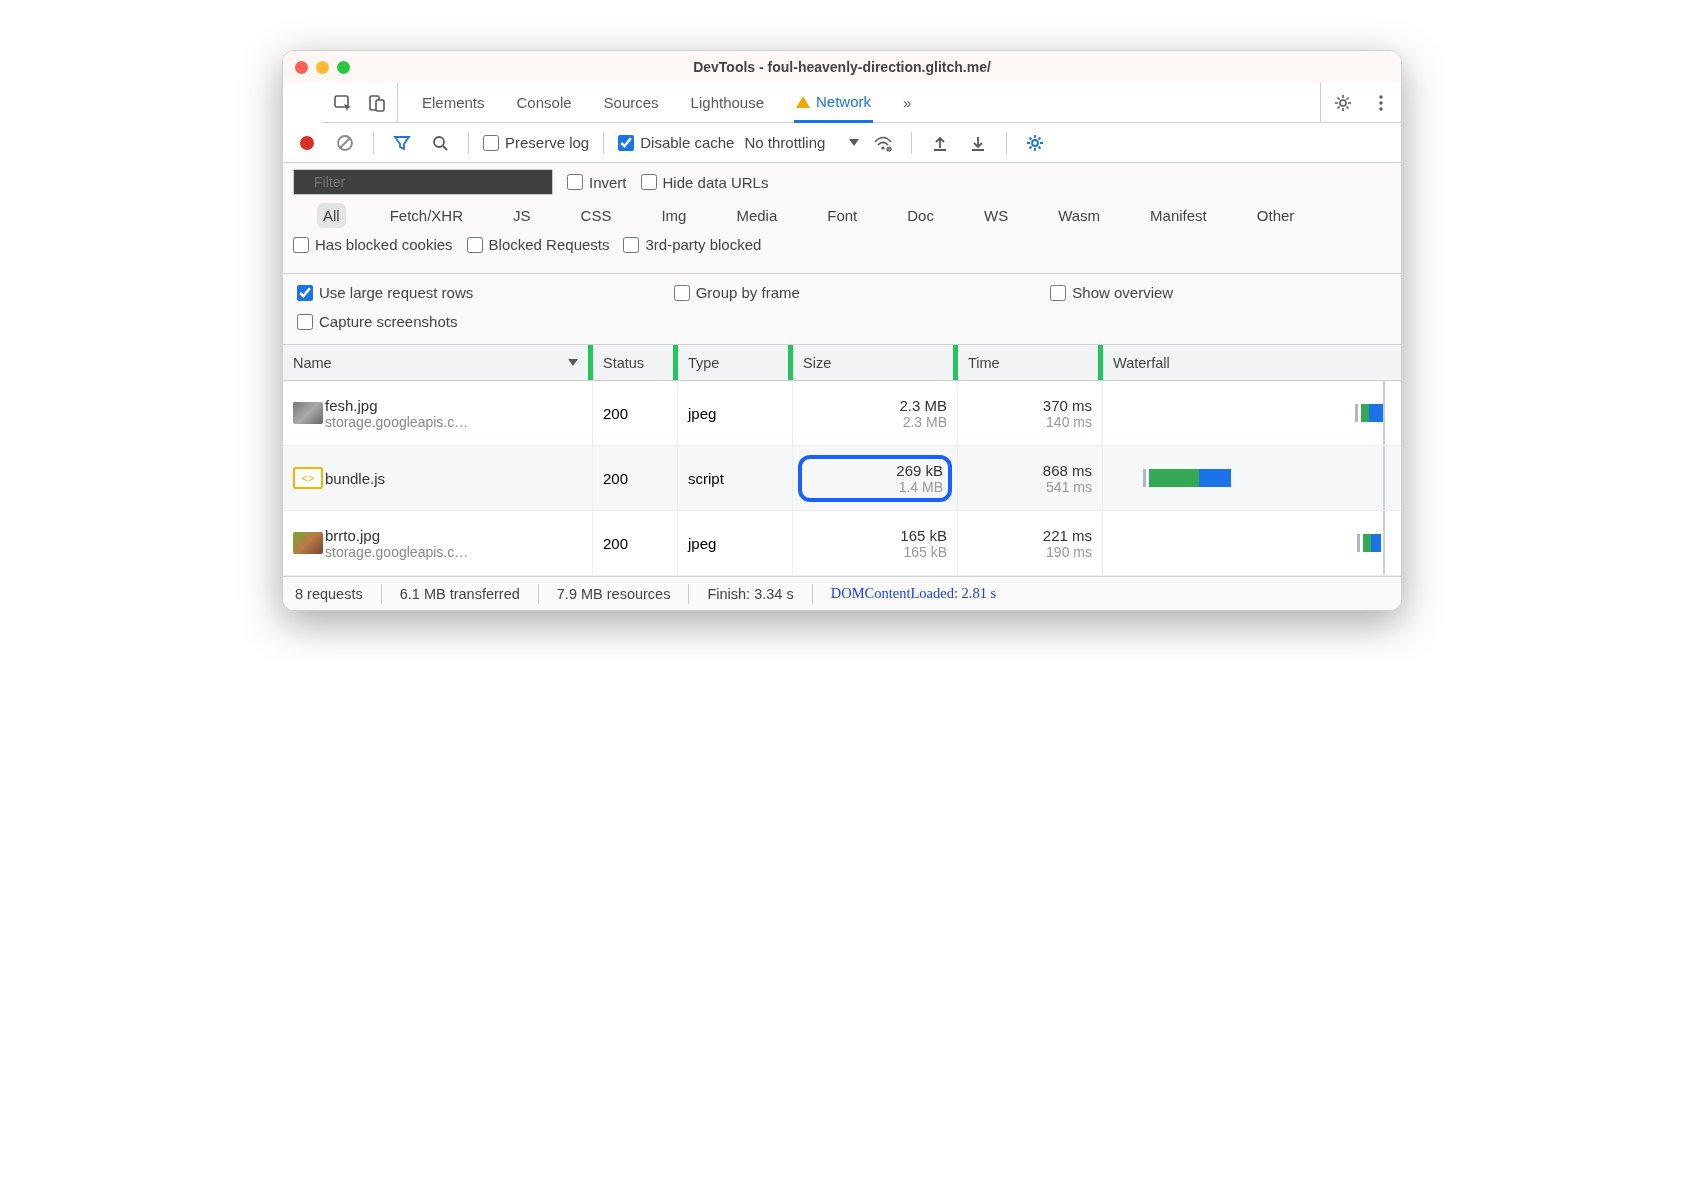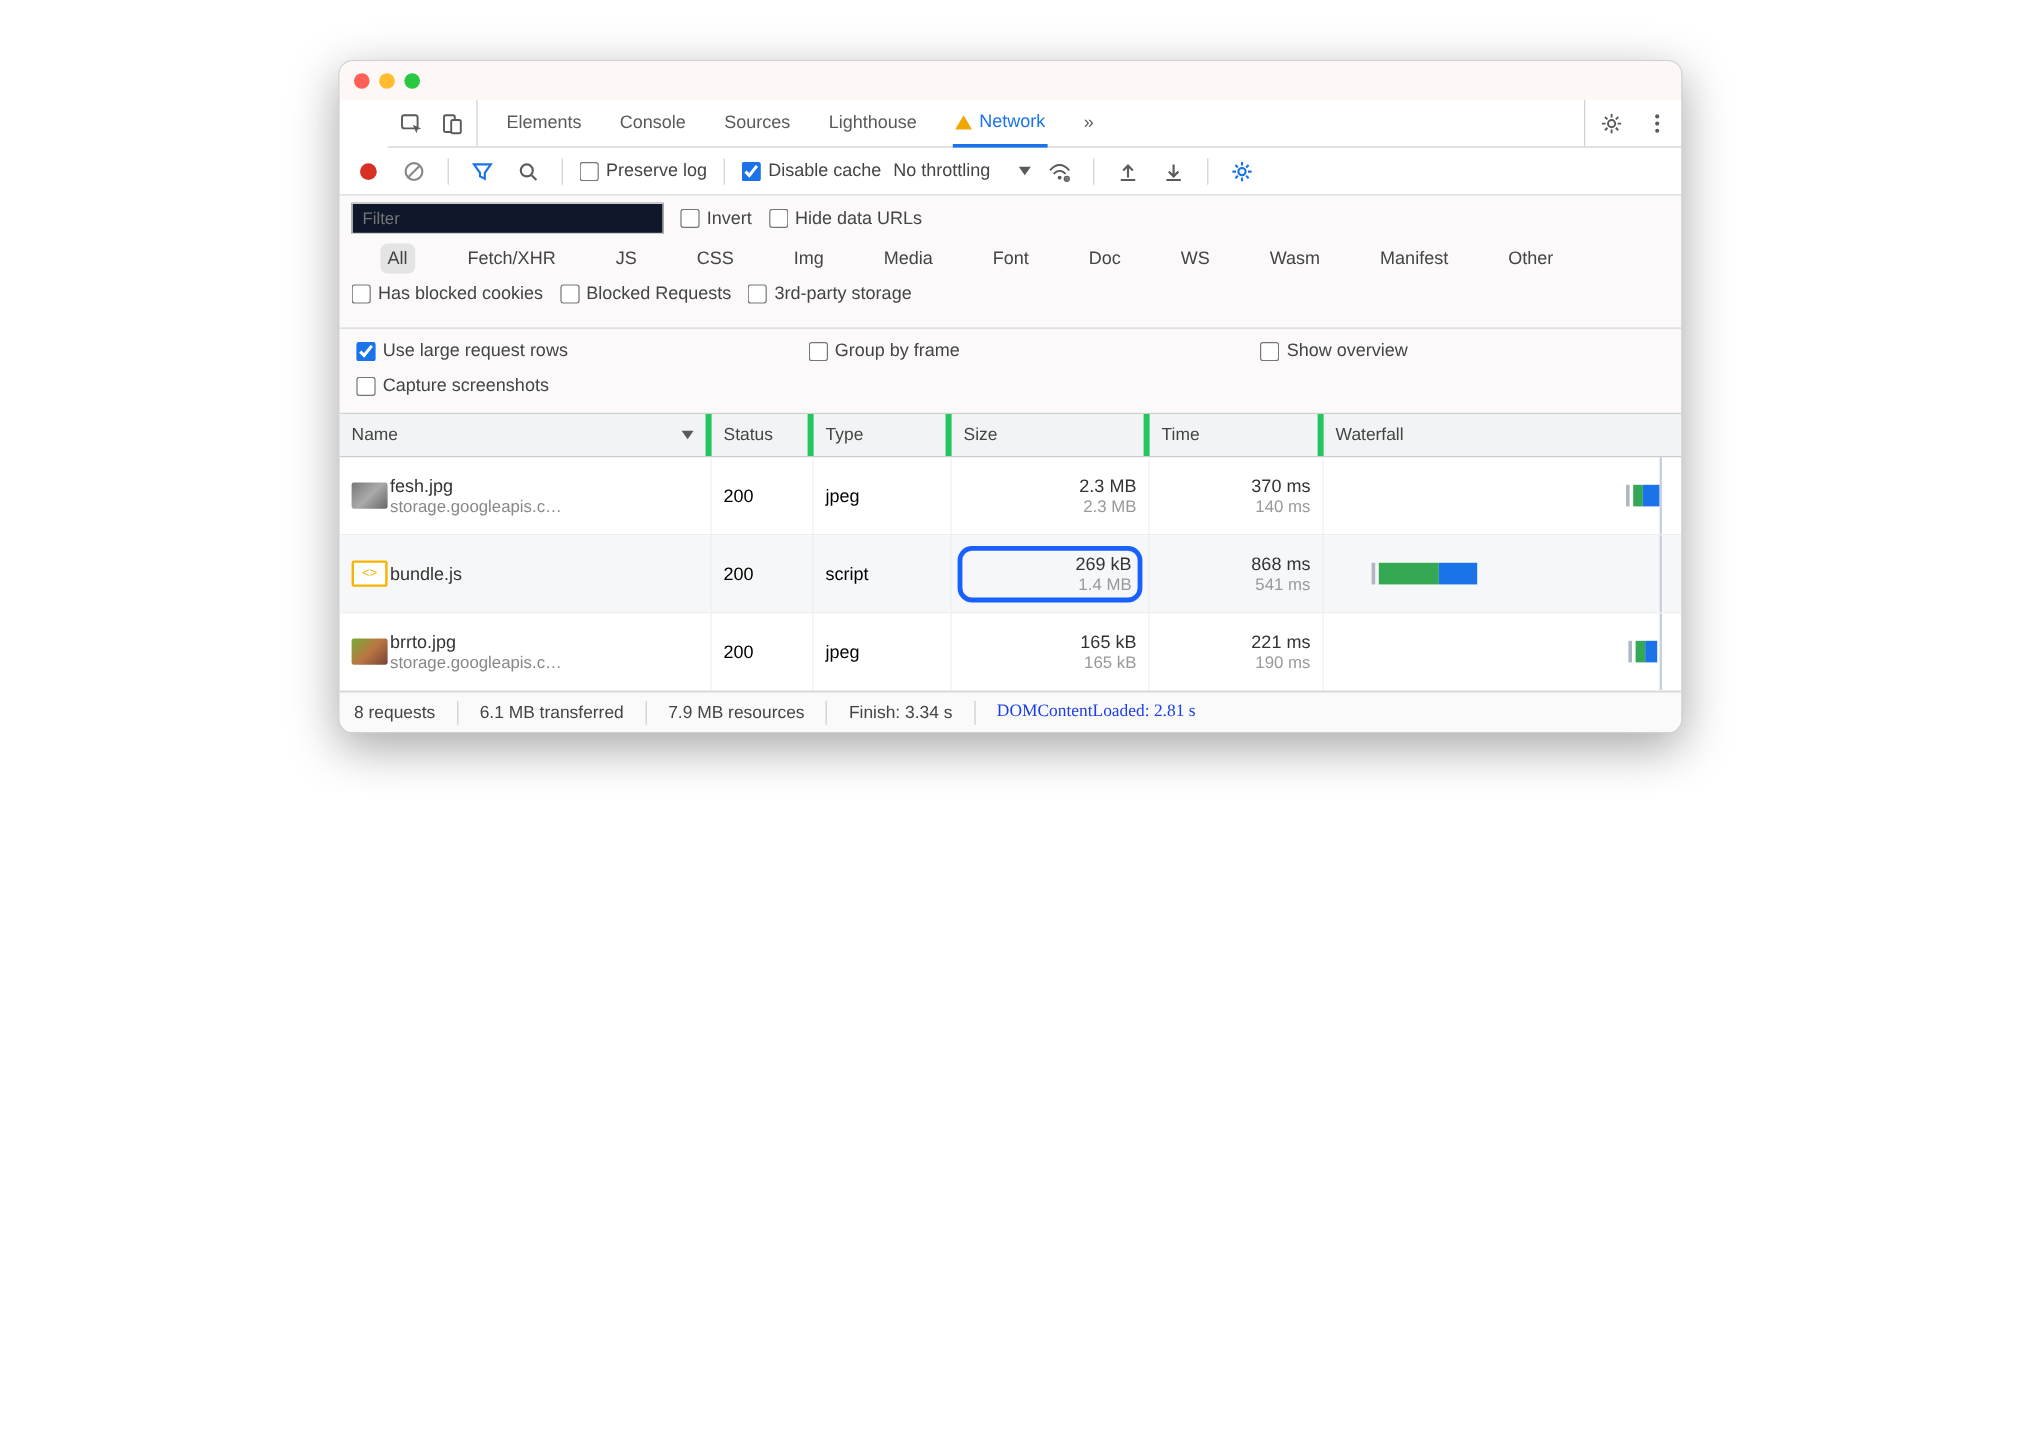--- a/index.html
+++ b/index.html
@@ -52,21 +52,21 @@
 
 .toolbar { display: flex; align-items: center; height: 40px; border-bottom: 1px solid #d0d0d0; padding: 0 10px; gap: 10px; }
 .vsep { width: 1px; height: 22px; background: #d0d0d0; margin: 0 4px; }
 .record-dot { width: 14px; height: 14px; border-radius: 50%; background: #d93025; }
 .chk { display: flex; align-items: center; gap: 6px; font-size: 15px; color: #444; cursor: pointer; }
 .chk input { width: 16px; height: 16px; }
 .throttling { font-size: 15px; color: #444; display: flex; align-items: center; gap: 24px; cursor: pointer; }
 
 .filters { border-bottom: 1px solid #d0d0d0; padding: 6px 10px 12px; background: #FBF9F9; }
 .filter-row { display: flex; align-items: center; gap: 14px; margin-bottom: 8px; flex-wrap: wrap; }
-.filter-input { width: 260px; height: 26px; padding: 2px 8px; border: 1px solid #ccc; background: #0f172a; font-size: 14px; color: #999; }
+.filter-input { width: 260px; height: 26px; padding: 2px 20px; border: 1px solid #ccc; background: #404040; font-size: 14px; color: #999; }
 .type-filter { font-size: 15px; color: #444; padding: 4px 6px; cursor: pointer; border-radius: 6px; margin-left: 24px; }
 .type-filter.active { background: #e4e4e4; }
 
 .options-grid { display: grid; grid-template-columns: 1fr 1fr 1fr; gap: 12px 40px; padding: 10px 14px 14px; border-bottom: 1px solid #d0d0d0; background: #FBF9F9; }
 
 .table { width: 100%; }
 .thead { display: flex; background: #f1f3f4; border-bottom: 1px solid #ccc; height: 36px; align-items: center; font-size: 14.5px; color: #444; }
 .th, .td { padding: 0 10px; }
 .col-name { width: 310px; display:flex; align-items:center; justify-content:space-between; }
 .col-status { width: 85px; }
@@ -113,20 +113,21 @@
 <body>
 
 <div class="window">
 
   <div class="titlebar">
     <div class="traffic-lights">
       <div class="tl red"></div>
       <div class="tl yellow"></div>
       <div class="tl green"></div>
     </div>
+    <div class="title">DevTools - foul-heavenly-direction.glitch.me/</div>
   </div>
 
   <div class="tabbar">
     <div class="tabbar-left">
       <span class="ic-btn">
         <svg width="20" height="20" viewBox="0 0 20 20">
             <rect x="2" y="3" width="13" height="11" rx="2" fill="none" stroke="#5a5a5a" stroke-width="1.6"></rect>
             <path d="M11 11 L18 14 L15 15 L14 18 Z" fill="#5a5a5a"></path>
           </svg>
       </span>
@@ -261,21 +262,21 @@
       <label class="chk">
           <input type="checkbox" style="accent-color: rgb(26, 115, 232);">
           <span>Has blocked cookies</span>
         </label>
       <label class="chk">
           <input type="checkbox" style="accent-color: rgb(26, 115, 232);">
           <span>Blocked Requests</span>
         </label>
       <label class="chk">
           <input type="checkbox" style="accent-color: rgb(26, 115, 232);">
-          <span>3rd-party storage</span>
+          <span>3rd-party blocked</span>
         </label>
     </div>
   </div>
 
   <div class="options-grid">
     <label class="chk">
         <input type="checkbox" checked="" style="accent-color: rgb(26, 115, 232);">
         <span>Use large request rows</span>
       </label>
     <label class="chk">

